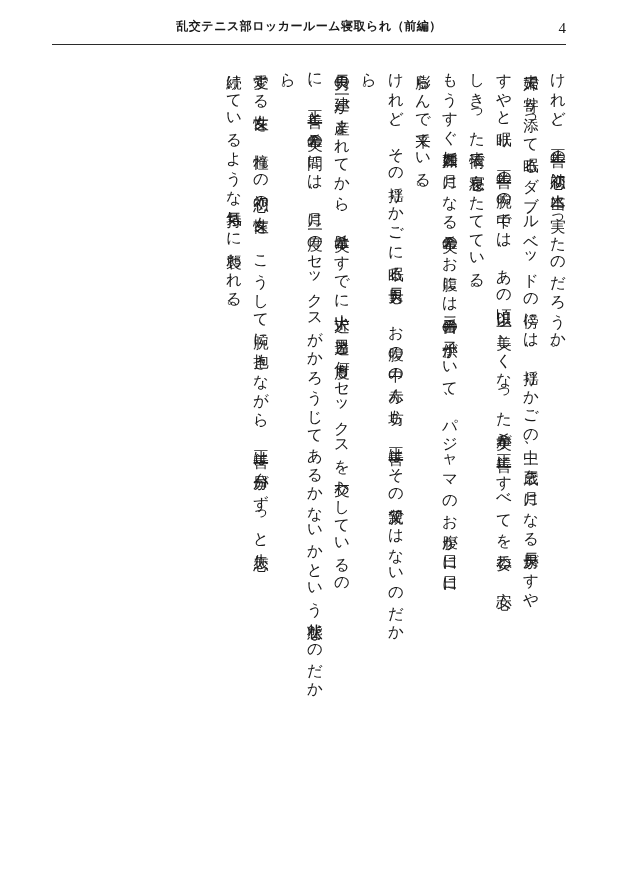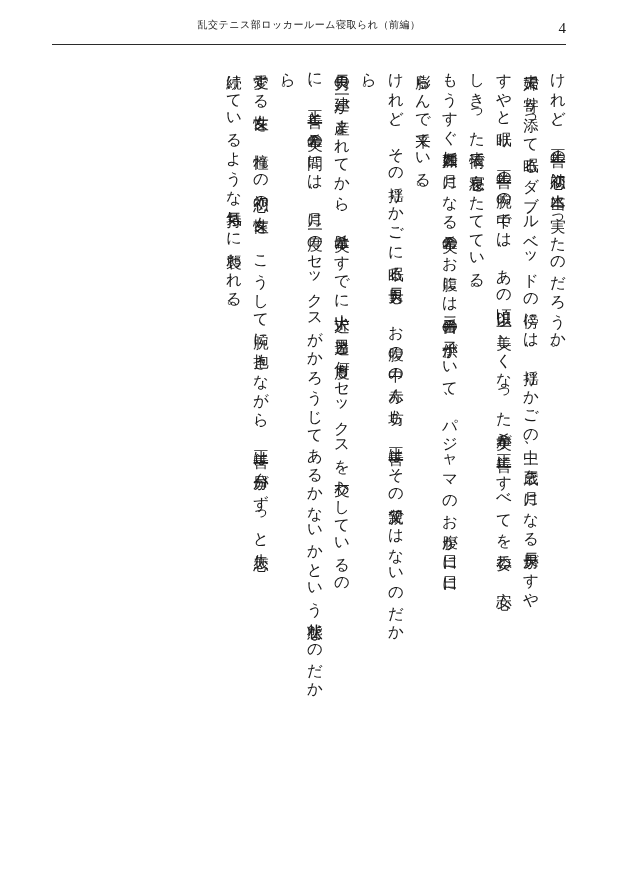--- a/index.html
+++ b/index.html
@@ -21,23 +21,24 @@
     top: 18px;
     left: 0;
     width: 618px;
     height: 26px;
     display: flex;
     align-items: baseline;
     justify-content: center;
     gap: 0;
   }
   .header-title {
-    font-size: 10px;
+    font-size: 12px;
     letter-spacing: 0.5px;
     white-space: nowrap;
+    font-weight: bold;
   }
   .header-pagenum {
     position: absolute;
     right: 52px;
     top: 0;
     font-size: 15px;
     font-family: "Liberation Serif", "DejaVu Serif", serif;
   }
   .rule {
     position: absolute;

